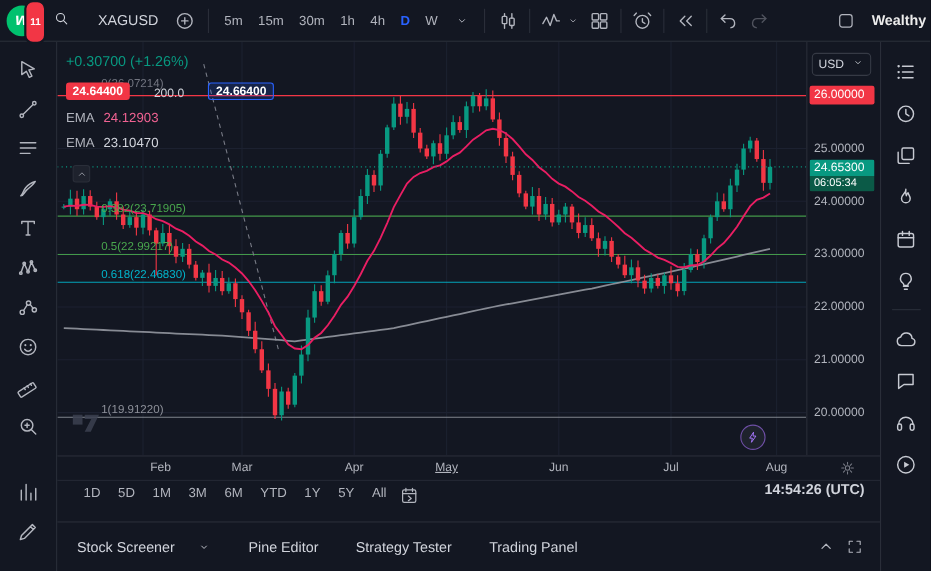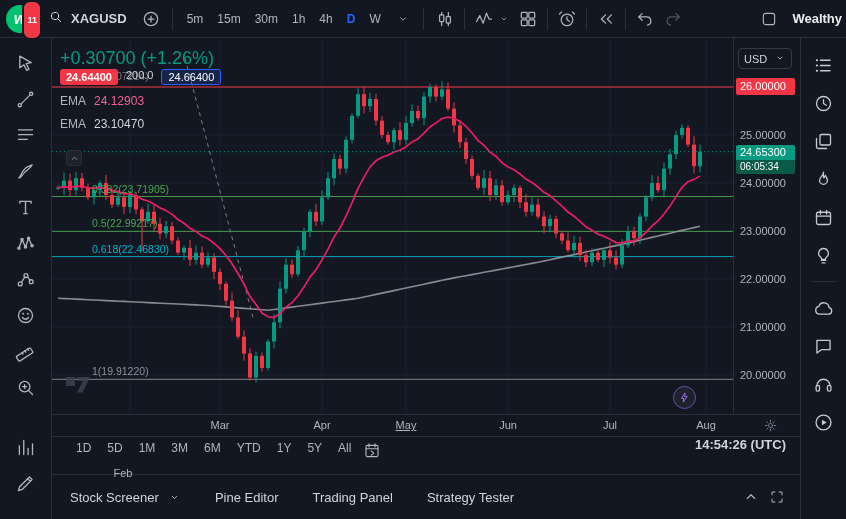--- a/index.html
+++ b/index.html
@@ -18,21 +18,21 @@
   .logo{position:relative;width:32px;height:30px;cursor:pointer;flex:0 0 auto}
   .logo-circle{position:absolute;left:0;top:1px;width:28px;height:28px;border-radius:50%;background:#00c16e;
                color:#fff;display:flex;align-items:center;justify-content:center;font-weight:700;
                font-style:italic;font-size:16px}
   .logo-badge{position:absolute;top:-4px;right:-4px;min-width:15px;height:14px;border-radius:8px;background:var(--down);
               color:#fff;font-size:9px;font-weight:700;display:flex;align-items:center;justify-content:center;
               padding:18px 3px;border:2px solid var(--bg)}
   .tb-btn{display:flex;align-items:center;justify-content:center;gap:4px;height:28px;min-width:26px;
           padding:0 4px;background:transparent;border:none;color:var(--muted);border-radius:4px;cursor:pointer}
   .tb-btn.disabled{color:#50535e}
-  .symbol-btn{color:var(--text);font-weight:700;font-size:13px;gap:7px;padding:0 8px}
+  .symbol-btn{color:var(--text);font-weight:400;font-size:13px;gap:25px;padding:0 8px}
   .tb-divider{width:1px;height:22px;background:var(--border);margin:0 5px;flex:0 0 auto}
   .tf-group{display:flex;align-items:center}
   .tf{background:none;border:none;color:var(--muted);font-size:12px;height:26px;padding:0 7px;
       border-radius:4px;cursor:pointer}
   .tf.active{color:var(--accent);font-weight:700}
   .tb-spacer{flex:1}
   .brand{color:#ececec;font-size:13px;font-weight:600;white-space:nowrap;margin:0 0 0 8px}
 
   
   .left-toolbar{position:absolute;top:38px;left:0;bottom:0;width:52px;border-right:1px solid var(--border);
@@ -58,25 +58,25 @@
             color:var(--text);cursor:pointer;background:var(--bg)}
   .axis-label{position:absolute;left:6px;height:14px;line-height:14px}
   .axis-badge{position:absolute;left:2px;right:5px;border-radius:2px;color:#fff;font-size:11px;line-height:17px;
               padding:0 4px}
   .axis-badge.red{background:var(--down)}
   .last-badge{position:absolute;left:2px;right:5px;border-radius:2px;overflow:hidden;color:#fff;cursor:pointer}
   .last-badge .p{background:var(--up);padding:0 4px;line-height:15px;font-size:11px}
   .last-badge .cd{background:#0b5a47;padding:0 4px;line-height:14px;font-size:10px}
 
   .legend{position:absolute;left:8px;top:10px;z-index:3}
-  .lrow{display:flex;align-items:flex-start;gap:8px}
-  .legend-change{color:var(--up);font-size:18px;}
+  .lrow{display:flex;align-items:flex-end;gap:22px}
+  .legend-change{color:var(--up);font-size:13px;margin-bottom:12px}
   .sell-box{background:var(--down);color:#fff;font-size:11px;font-weight:700;padding:2px 6px;border-radius:3px;
             border:none;cursor:pointer}
-  .buy-box{background:rgba(41,98,255,.18);border:1px solid var(--accent);color:#fff;font-size:11px;font-weight:400;
+  .buy-box{background:rgba(41,98,255,.18);border:1px solid var(--accent);color:#fff;font-size:11px;font-weight:700;
            padding:1px 6px;border-radius:3px;cursor:pointer}
   .spread{color:var(--text);font-size:11px}
   .ind-row{margin-top:9px;display:flex;gap:8px;font-size:12px;cursor:pointer}
   .ind-label{color:var(--muted)}
   .collapse-btn{position:absolute;left:14px;top:112px;width:16px;height:16px;border:1px solid var(--border);
                 background:#1e222d;color:var(--muted);border-radius:3px;display:flex;align-items:center;
                 justify-content:center;cursor:pointer;z-index:3;padding:0}
   .watermark{position:absolute;left:14px;bottom:14px;opacity:.85}
   .fab{position:absolute;right:104px;bottom:5px;width:23px;height:23px;border-radius:50%;
        border:1px solid #6e4fa5;background:#1e222d;display:flex;align-items:center;justify-content:center;
@@ -86,21 +86,21 @@
   .month{position:absolute;top:4px;width:34px;text-align:center;font-size:11px;color:var(--muted);cursor:pointer}
   .axis-gear{position:absolute;right:22px;top:3px;background:none;border:none;color:var(--muted2);cursor:pointer;padding:0}
 
   .range-bar{flex:0 0 38px;border-top:1px solid var(--border);display:flex;align-items:flex-start;padding:0 14px 0 16px}
   .range-btn{background:none;border:none;color:var(--muted);font-size:12px;padding:4px 8px;border-radius:4px;cursor:pointer}
   .clock{font-size:13px;font-weight:600;color:var(--text);cursor:pointer;white-space:nowrap}
   .clock .suffix{color:var(--text);font-weight:600}
 
   .bottom-panel{flex:1;border-top:1px solid var(--border);display:flex;align-items:center;padding:0 10px 0 18px}
   .bp-tabs{display:flex;gap:34px}
-  .bp-tab{display:flex;align-items:center;gap:9px;background:none;border:none;color:var(--text);
+  .bp-tab{display:flex;align-items:center;gap:20px;background:none;border:none;color:var(--text);
           font-size:13px;cursor:pointer;padding:4px 0}
 </style>
 </head>
 <body>
 
 <div class="app">
 
   <header class="topbar">
     <div class="logo">
       <span class="logo-circle">w</span>
@@ -648,21 +648,21 @@
             <path d="M13 3.5L6.5 13.5h4.5L9.5 20.5l7.5-10.5h-4.8z"></path>
           </svg>
       </button>
     </div>
 
     <div class="time-axis" id="time-axis">
       <button class="axis-gear" id="icon-gear"><svg width="15" height="15" viewBox="0 0 24 24" fill="none" stroke="currentColor" stroke-width="1.5" stroke-linecap="round" stroke-linejoin="round">
             <circle cx="12" cy="12" r="3.2"></circle>
             <path d="M12 3.5v3M12 17.5v3M3.5 12h3M17.5 12h3M6 6l2.1 2.1M15.9 15.9L18 18M18 6l-2.1 2.1M8.1 15.9L6 18"></path>
           </svg></button>
-    <div class="month" style="left: 54px; margin-top: 48px;">Feb</div>
+    <div class="month" style="left: 77px;">Feb</div>
         <div class="month" style="left: 151px;">Mar</div>
         <div class="month" style="left: 253px;">Apr</div>
         <div class="month" style="left: 337px; text-decoration: underline;">May</div>
         <div class="month" style="left: 439px;">Jun</div>
         <div class="month" style="left: 541px;">Jul</div>
         <div class="month" style="left: 637px;">Aug</div>
       </div>
 
     <div class="range-bar">
       <div id="ranges" style="display:flex">
@@ -694,24 +694,24 @@
           <button class="bp-tab">
             <span>Stock Screener</span>
             <svg width="13" height="13" viewBox="0 0 24 24" fill="none" stroke="currentColor" stroke-width="1.5" stroke-linecap="round" stroke-linejoin="round">
               <path d="M8 10l4 4 4-4"></path>
             </svg>
           </button>
           <button class="bp-tab">
             <span>Pine Editor</span>
           </button>
           <button class="bp-tab">
-            <span>Trading Panel</span>
+            <span>Strategy Tester</span>
           </button>
           <button class="bp-tab">
-            <span>Strategy Tester</span>
+            <span>Trading Panel</span>
           </button>
         </div>
       <div class="tb-spacer"></div>
       <button class="tb-btn" id="icon-panelup">
           <svg width="18" height="18" viewBox="0 0 24 24" fill="none" stroke="currentColor" stroke-width="1.5" stroke-linecap="round" stroke-linejoin="round">
             <path d="M7 14l5-5 5 5"></path>
           </svg>
         </button>
       <button class="tb-btn" id="icon-panelexpand">
           <svg width="16" height="16" viewBox="0 0 24 24" fill="none" stroke="currentColor" stroke-width="1.5" stroke-linecap="round" stroke-linejoin="round">

